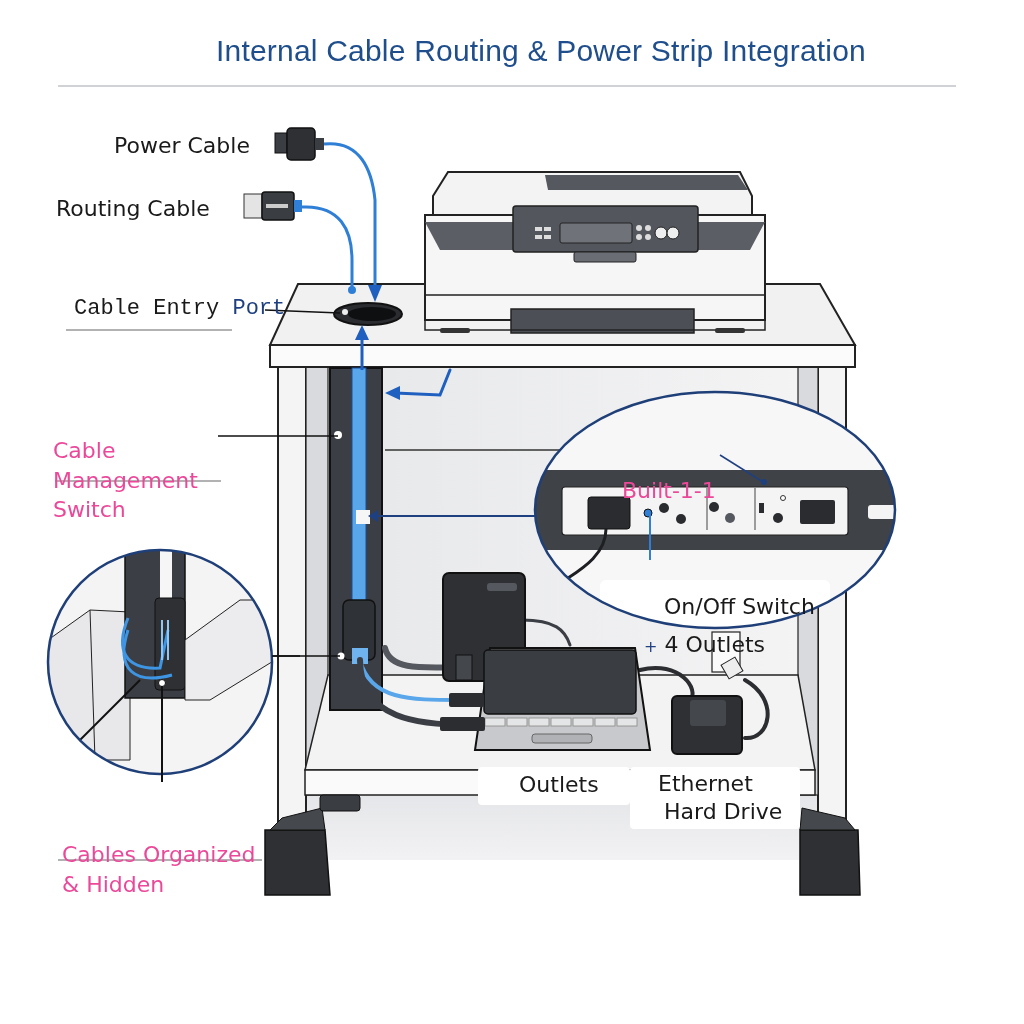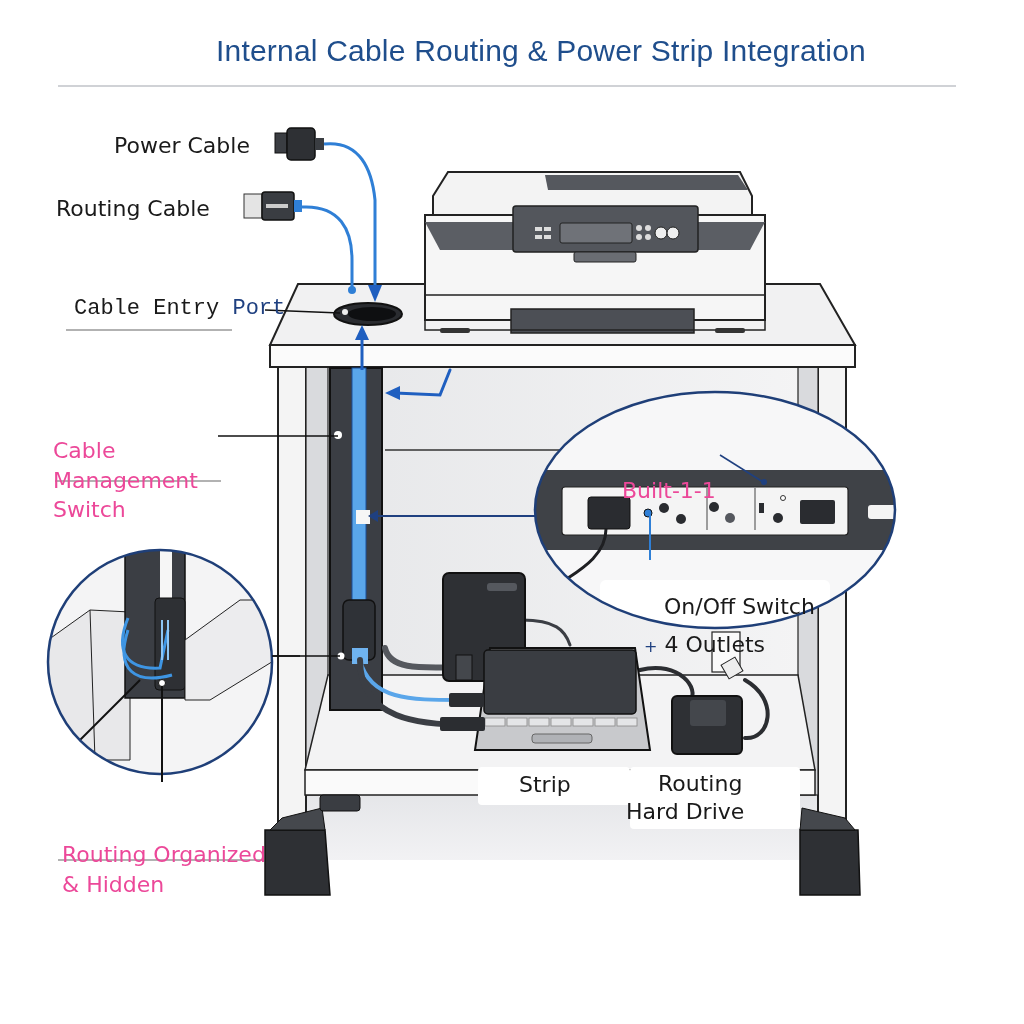--- a/index.html
+++ b/index.html
@@ -230,22 +230,22 @@
 </svg>
 
 <div class="lbl" style="left:114px; top:131px;text-align:center;">Power Cable</div>
 <div class="lbl" style="left:56px; top:194px;">Routing Cable</div>
 <div class="lbl" style="left:74px; top:294px;font-family:Liberation Mono, monospace;"><span>Cable Entry </span><span class="accent">Port</span></div>
 
 <div class="lbl blue" style="left:53px; top:392px;">Cable</div>
 <div class="lbl blue" style="left:53px; top:422px;">Management</div>
 <div class="lbl blue" style="left:53px; top:451px;">Switch</div>
 
-<div class="lbl blue" style="left:62px; top:796px;">Routing Organized</div>
+<div class="lbl blue" style="left:62px; top:796px;">Cables Organized</div>
 <div class="lbl blue" style="left:62px; top:826px;">&amp; Hidden</div>
 
 <div class="lbl blue" style="left:622px; top:432px;">Built-1-1</div>
 <div class="lbl" style="left:644px; top:584px;margin-top:46px;"><span class="accent" style="font-size:16px;">+</span> <span>4 Outlets</span></div>
 <div class="lbl" style="left:664px; top:592px;">On/Off Switch</div>
 
-<div class="lbl" style="left:519px; top:770px;">Strip</div>
-<div class="lbl" style="left:658px; top:769px;">Routing</div>
-<div class="lbl" style="left:626px; top:797px;">Hard Drive</div>
+<div class="lbl" style="left:519px; top:770px;">Outlets</div>
+<div class="lbl" style="left:658px; top:769px;">Ethernet</div>
+<div class="lbl" style="left:664px; top:797px;">Hard Drive</div>
 
 </body></html>

